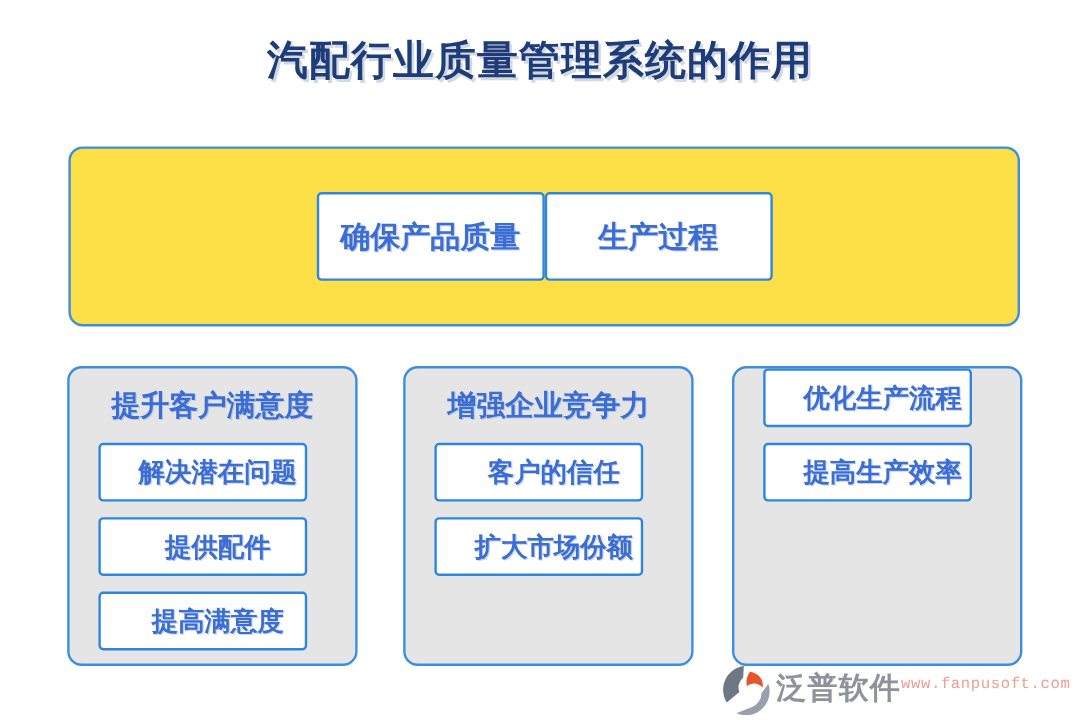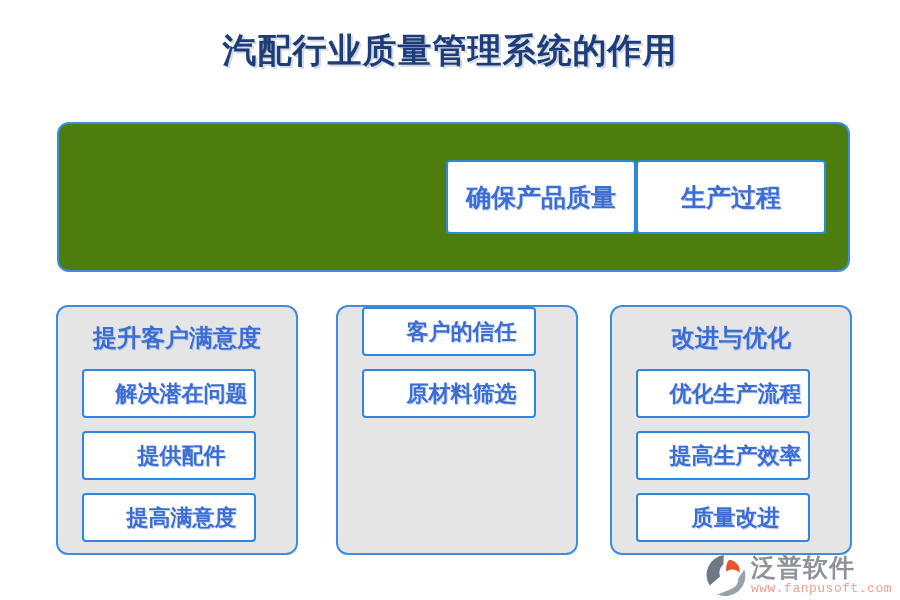--- a/index.html
+++ b/index.html
@@ -28,26 +28,26 @@
     color: #1e3c78;
     text-shadow: 2px 2px 0 rgba(125, 145, 175, 0.35);
   }
   .top-panel {
     position: absolute;
     left: 57px;
     top: 122px;
     width: 793px;
     height: 150px;
     box-sizing: border-box;
-    background: #4d7c0f;
+    background: #fde047;
     border: 2px solid #3e8ede;
     border-radius: 12px;
     display: flex;
     align-items: center;
-    justify-content: flex-end;
+    justify-content: center;
     padding: 0 22px;
   }
   .node {
     box-sizing: border-box;
     background: #ffffff;
     border: 2px solid #2e86e0;
     border-radius: 4px;
     display: flex;
     align-items: center;
     justify-content: center;
@@ -104,21 +104,21 @@
     z-index: 5;
   }
   .watermark-icon {
     width: 42px;
     height: 42px;
     margin-right: 3px;
     flex: none;
   }
   .watermark-texts {
     display: flex;
-    flex-direction: column;
+    flex-direction: row;
     align-items: flex-start;
   }
   .brand-name {
     font-size: 25px;
     font-weight: bold;
     line-height: 26px;
     color: #90929a;
     letter-spacing: 1px;
     text-shadow: 1px 1px 0 #ffffff;
   }
@@ -143,29 +143,28 @@
   </div>
 
   <div class="panel panel-1">
     <div class="panel-header">提升客户满意度</div>
     <div class="node panel-node">解决潜在问题</div>
     <div class="node panel-node">提供配件</div>
     <div class="node panel-node">提高满意度</div>
   </div>
 
   <div class="panel panel-2">
+    <div class="panel-header">增强企业竞争力</div>
     <div class="node panel-node">客户的信任</div>
-    <div class="node panel-node">原材料筛选</div>
+    <div class="node panel-node">扩大市场份额</div>
   </div>
 
   <div class="panel panel-3">
-    <div class="panel-header">改进与优化</div>
     <div class="node panel-node">优化生产流程</div>
     <div class="node panel-node">提高生产效率</div>
-    <div class="node panel-node">质量改进</div>
   </div>
 
   <div class="watermark">
     <svg class="watermark-icon" viewBox="0 0 40 40" xmlns="http://www.w3.org/2000/svg" aria-hidden="true">
       <path d="M17 1 A19 19 0 0 0 3.5 30 L13.5 21.5 A10 10 0 0 1 16.5 10 Z" fill="#6e7884"></path>
       <path d="M22 5.5 C29 6.5 33 12 32 18 C28 14 23 14 19.5 17 C18.5 13 19.5 8.5 22 5.5 Z" fill="#e4572e"></path>
       <path d="M36.5 15 A19 19 0 0 1 11 38.5 L23.5 33.5 A12 12 0 0 0 31 22.5 Z" fill="#98a1ab"></path>
     </svg>
     <div class="watermark-texts">
       <span class="brand-name">泛普软件</span>

